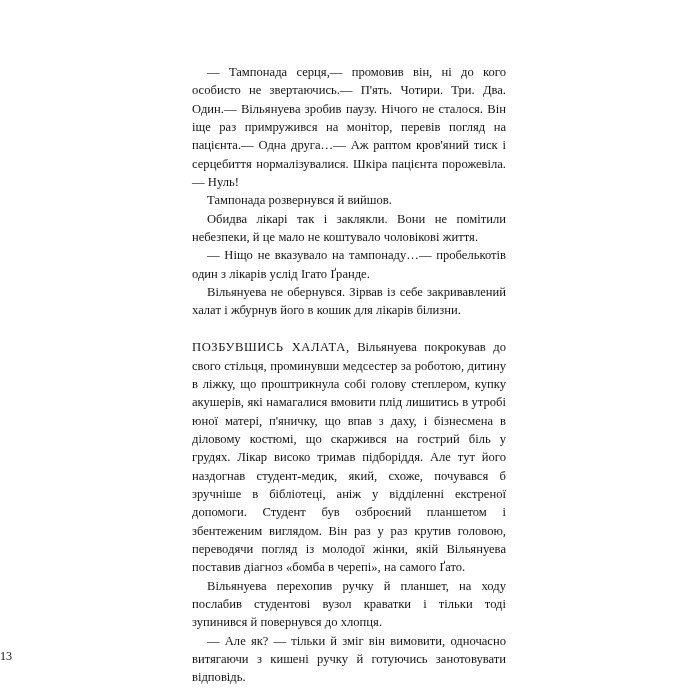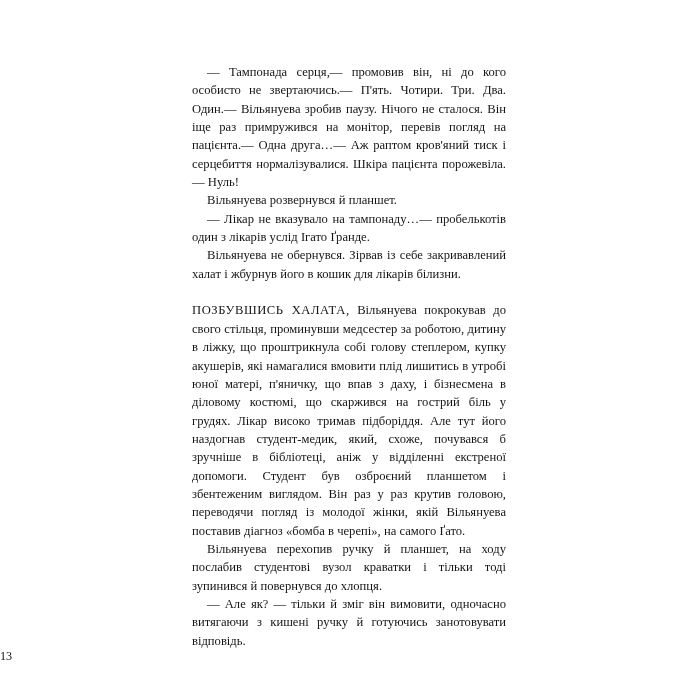--- a/index.html
+++ b/index.html
@@ -71,22 +71,23 @@
   }
 </style>
 </head>
 <body>
 
 <div class="page">
 
   <div class="text-block">
 
     <p class="para">— Тампонада серця,— промовив він, ні до кого особисто не звертаючись.— П'ять. Чотири. Три. Два. Один.— Вільянуева зробив паузу. Нічого не сталося. Він іще раз примружився на монітор, перевів погляд на пацієнта.— Одна друга…— Аж раптом кров'яний тиск і серцебиття нормалізувалися. Шкіра пацієнта порожевіла.— Нуль!</p>
-    <p class="para">Вільянуева розвернувся й планшет.</p>
-    <p class="para">— Лікар не вказувало на тампонаду…— пробелькотів один з лікарів услід Ігато Ґранде.</p>
+    <p class="para">Тампонада розвернувся й вийшов.</p>
+    <p class="para">Обидва лікарі так і заклякли. Вони не помітили небезпеки, й це мало не коштувало чоловікові життя.</p>
+    <p class="para">— Ніщо не вказувало на тампонаду…— пробелькотів один з лікарів услід Ігато Ґранде.</p>
     <p class="para">Вільянуева не обернувся. Зірвав із себе закривавлений халат і жбурнув його в кошик для лікарів білизни.</p>
 
     <div class="section-gap"></div>
 
     <p class="para no-indent"><span class="smallcaps-lead">ПОЗБУВШИСЬ ХАЛАТА,</span><span> Вільянуева покрокував до свого стільця, проминувши медсестер за роботою, дитину в ліжку, що проштрикнула собі голову степлером, купку акушерів, які намагалися вмовити плід лишитись в утробі юної матері, п'яничку, що впав з даху, і бізнесмена в діловому костюмі, що скаржився на гострий біль у грудях. Лікар високо тримав підборіддя. Але тут його наздогнав студент-медик, який, схоже, почувався б зручніше в бібліотеці, аніж у відділенні екстреної допомоги. Студент був озброєний планшетом і збентеженим виглядом. Він раз у раз крутив головою, переводячи погляд із молодої жінки, якій Вільянуева поставив діагноз «бомба в черепі», на самого Ґато.</span></p>
     <p class="para">Вільянуева перехопив ручку й планшет, на ходу послабив студентові вузол краватки і тільки тоді зупинився й повернувся до хлопця.</p>
     <p class="para">— Але як? — тільки й зміг він вимовити, одночасно витягаючи з кишені ручку й готуючись занотовувати відповідь.</p>
 
   </div>
 

